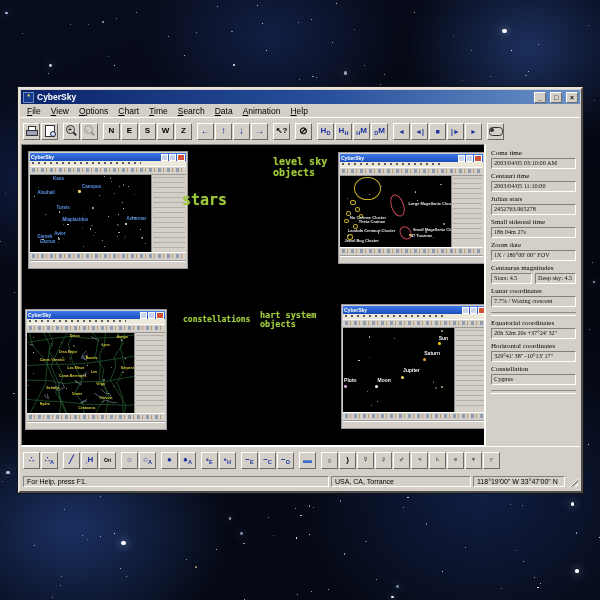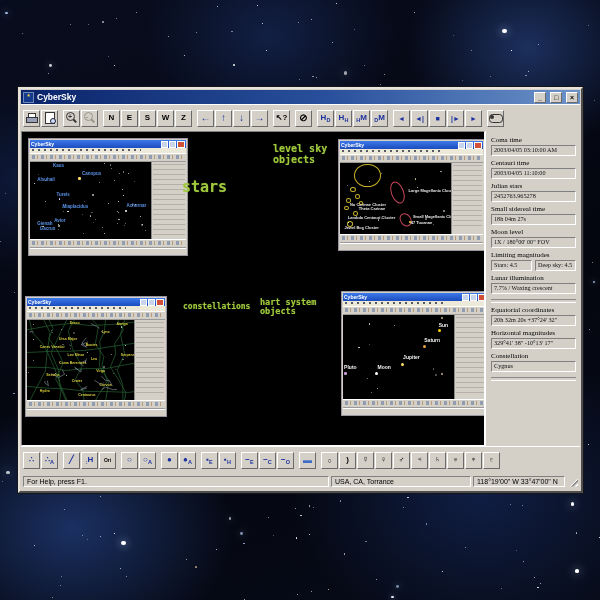--- a/index.html
+++ b/index.html
@@ -471,20 +471,31 @@
 
 <div id="app">
   <div id="titlebar">
     <span id="app-icon">*</span>
     <span id="title-text">CyberSky</span>
     <button class="winbtn">_</button>
     <button class="winbtn">□</button>
     <button class="winbtn">×</button>
   </div>
 
+  <div id="menu-bar">
+      <span class="menu-item"><u>F</u>ile</span>
+      <span class="menu-item"><u>V</u>iew</span>
+      <span class="menu-item"><u>O</u>ptions</span>
+      <span class="menu-item"><u>C</u>hart</span>
+      <span class="menu-item"><u>T</u>ime</span>
+      <span class="menu-item"><u>S</u>earch</span>
+      <span class="menu-item"><u>D</u>ata</span>
+      <span class="menu-item"><u>A</u>nimation</span>
+      <span class="menu-item"><u>H</u>elp</span>
+    </div>
 
   <div id="toolbar-top" class="toolbar">
       <div class="tb-group">
         <button class="tb-btn">
           <span class="icon-printer"></span>
         </button>
         <button class="tb-btn">
           <span class="icon-preview"></span>
         </button>
       </div>
@@ -858,39 +869,39 @@
           <div class="fld-box">2003/04/05 11:10:00</div>
         </div>
         <div class="fld-label">Julian stars</div>
         <div class="fld-row">
           <div class="fld-box">2452763.965278</div>
         </div>
         <div class="fld-label">Small sidereal time</div>
         <div class="fld-row">
           <div class="fld-box">18h 04m 27s</div>
         </div>
-        <div class="fld-label">Moon level</div>
+        <div class="fld-label">Zoom date</div>
         <div class="fld-row">
           <div class="fld-box">1X / 180°00' 00" FOV</div>
         </div>
-        <div class="fld-label">Limiting magnitudes</div>
+        <div class="fld-label">Centaurus magnitudes</div>
         <div class="fld-row">
           <div class="fld-box">Stars: 4.5</div>
           <div class="fld-box">Deep sky: 4.5</div>
         </div>
-        <div class="fld-label">Lunar illumination</div>
+        <div class="fld-label">Lunar coordinates</div>
         <div class="fld-row">
           <div class="fld-box">7.7% / Waxing crescent</div>
         </div>
         <div class="divider"></div>
         <div class="fld-label">Equatorial coordinates</div>
         <div class="fld-row">
           <div class="fld-box">20h 32m 20s +37°24' 32"</div>
         </div>
-        <div class="fld-label">Horizontal magnitudes</div>
+        <div class="fld-label">Horizontal coordinates</div>
         <div class="fld-row">
           <div class="fld-box">329°41' 38" -10°13' 17"</div>
         </div>
         <div class="fld-label">Constellation</div>
         <div class="fld-row">
           <div class="fld-box">Cygnus</div>
         </div>
         <div class="divider"></div>
       </div>
   </div>

